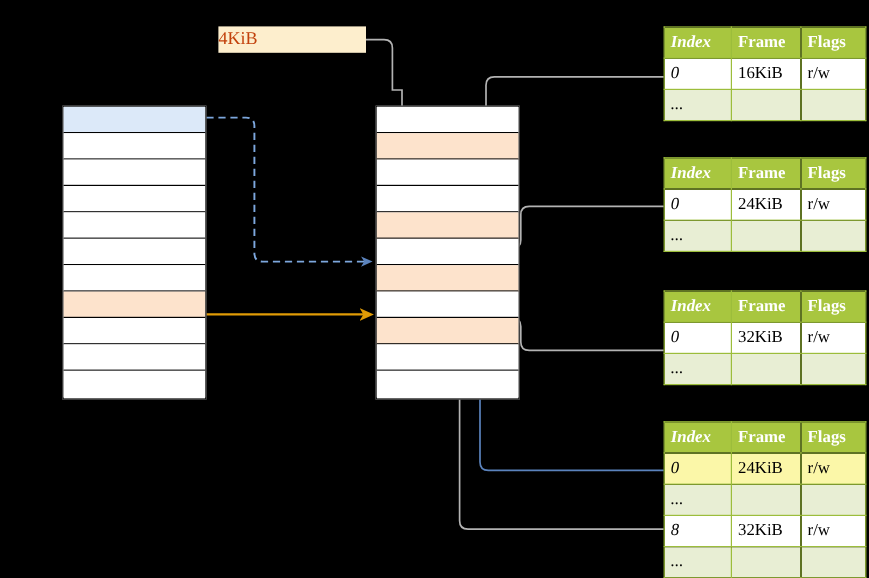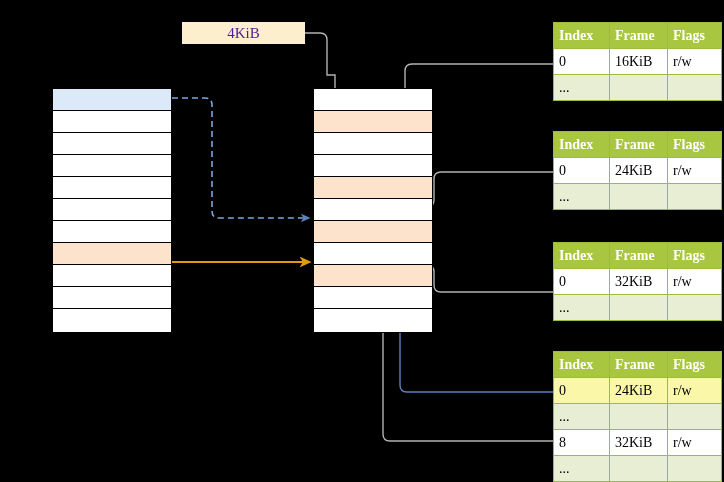--- a/index.html
+++ b/index.html
@@ -31,22 +31,22 @@
   }
   .mem-row:last-child { border-bottom: none; }
   .mem-row.blue   { background: #dce9f9; }
   .mem-row.orange { background: #fde3cc; }
 
   
   .size-label {
     position: absolute;
     box-sizing: border-box;
     background: #fdeecd;
-    color: #4c1d95;
-    text-align: center;
+    color: #c2410c;
+    text-align: left;
     font-size: 15px;
     line-height: 22px;
     white-space: nowrap;
   }
 
   
   .pt {
     position: absolute;
     box-sizing: border-box;
     border-collapse: collapse;
@@ -67,21 +67,21 @@
   }
   .pt th {
     background: #a8c63f;
     color: #ffffff;
     font-weight: bold;
     font-size: 14px;
   }
   .pt td.odd  { background: #ffffff; }
   .pt td.even { background: #e8eed4; }
   .pt td.hl   { background: #fbf7a8; }
-  .col-index { width: 56px; }
+  .col-index { width: 56px; font-style: italic; }
   .col-frame { width: 58px; }
   .col-flags { width: 54px; }
 
   
   #wires {
     position: absolute;
     left: 0; top: 0;
     width: 724px; height: 482px;
     pointer-events: none;
   }

